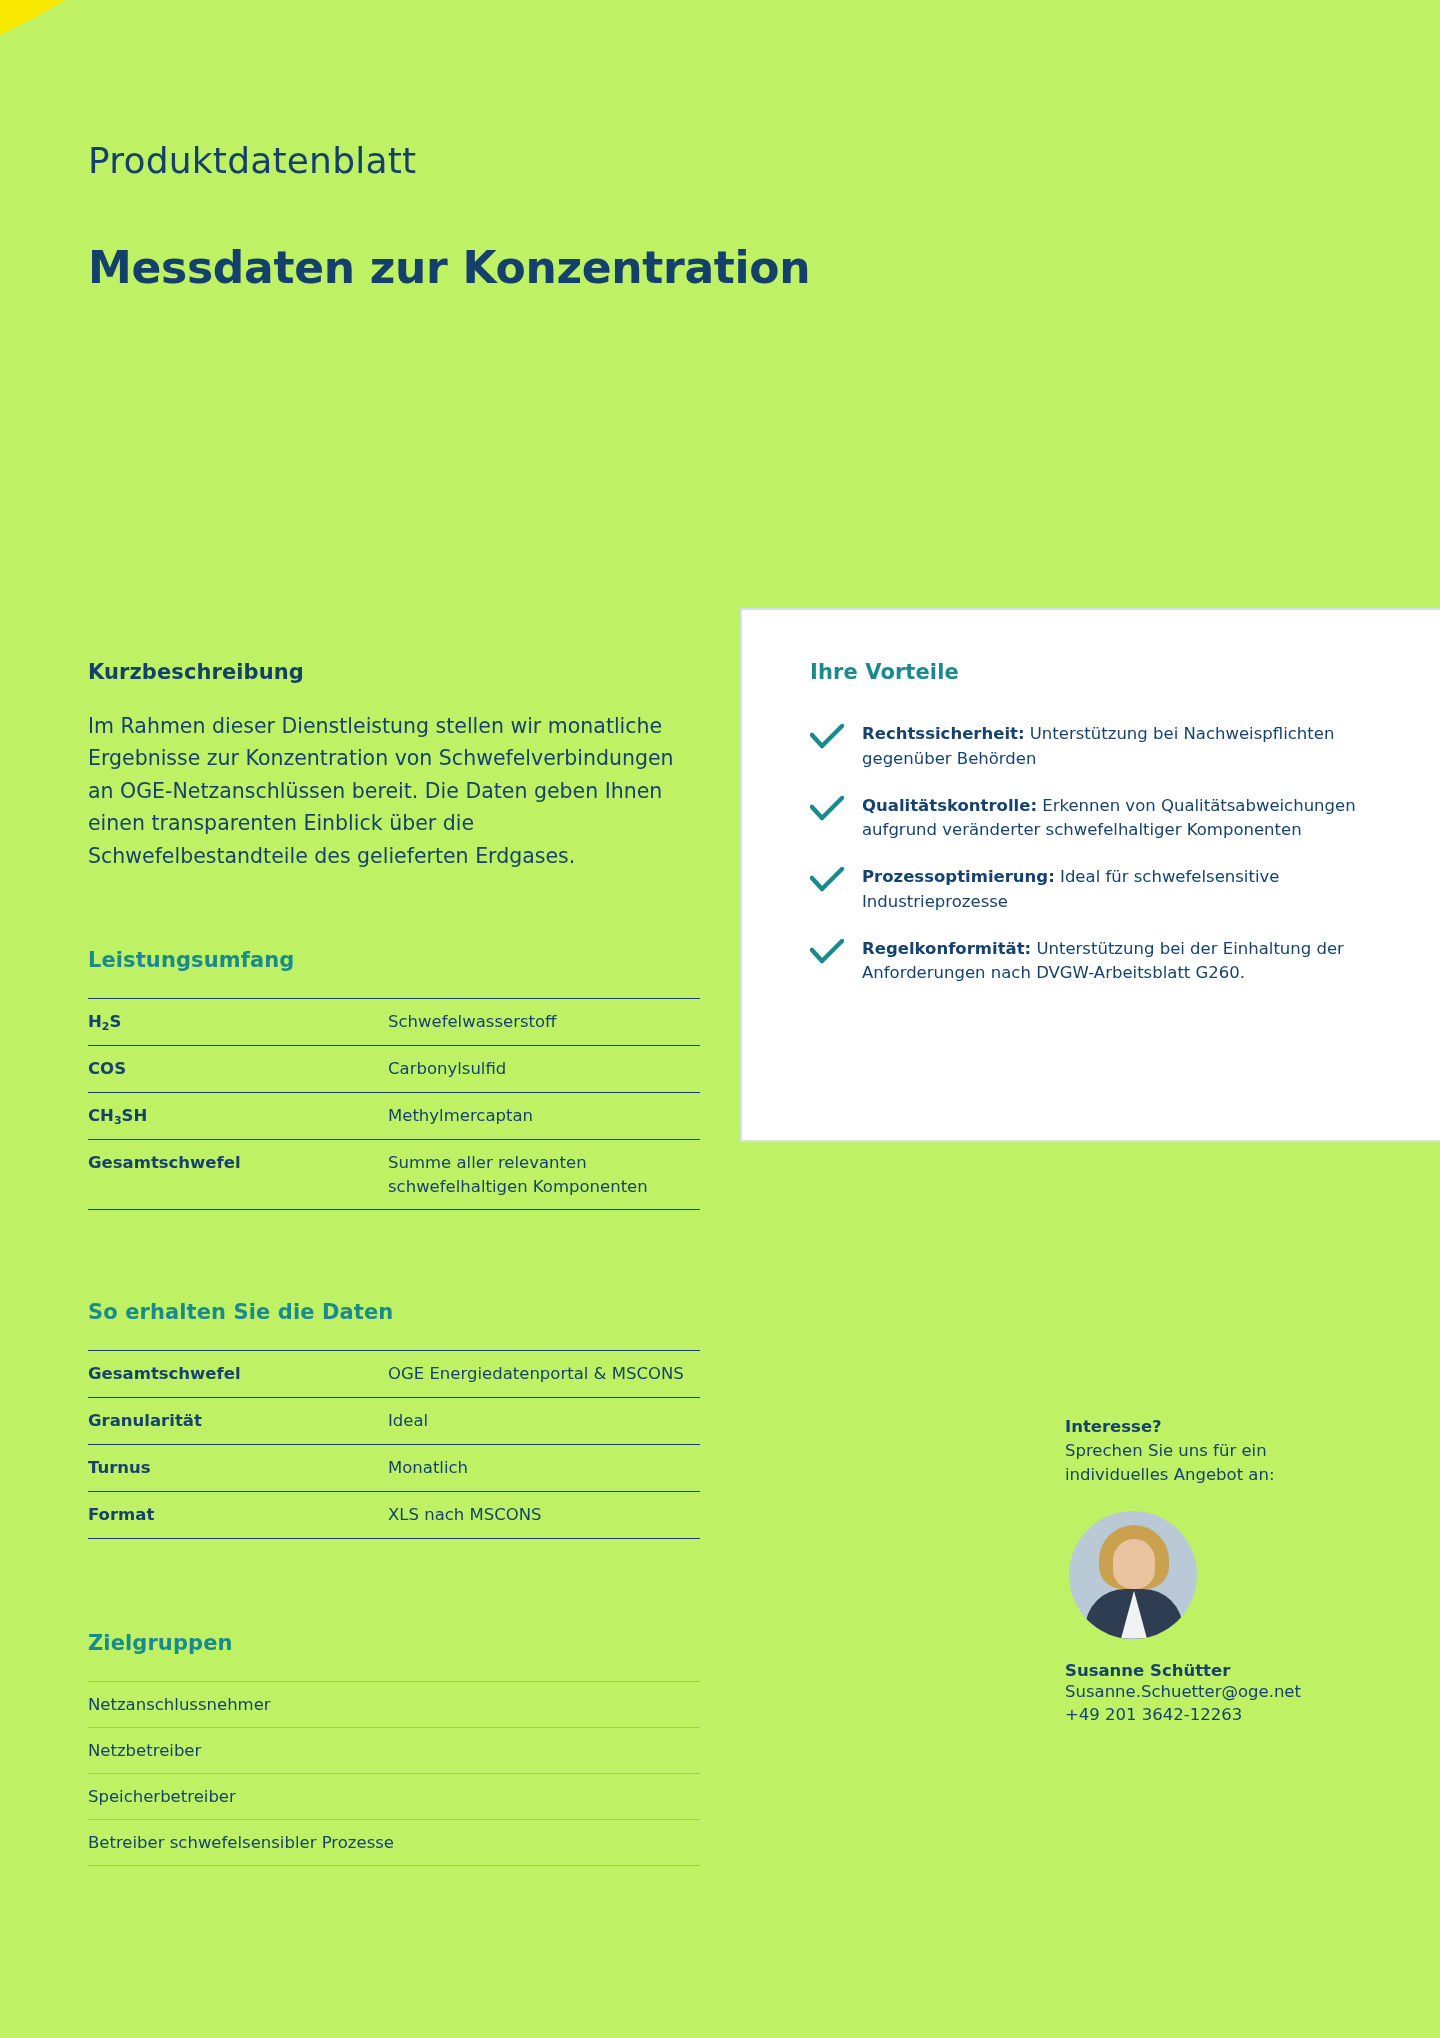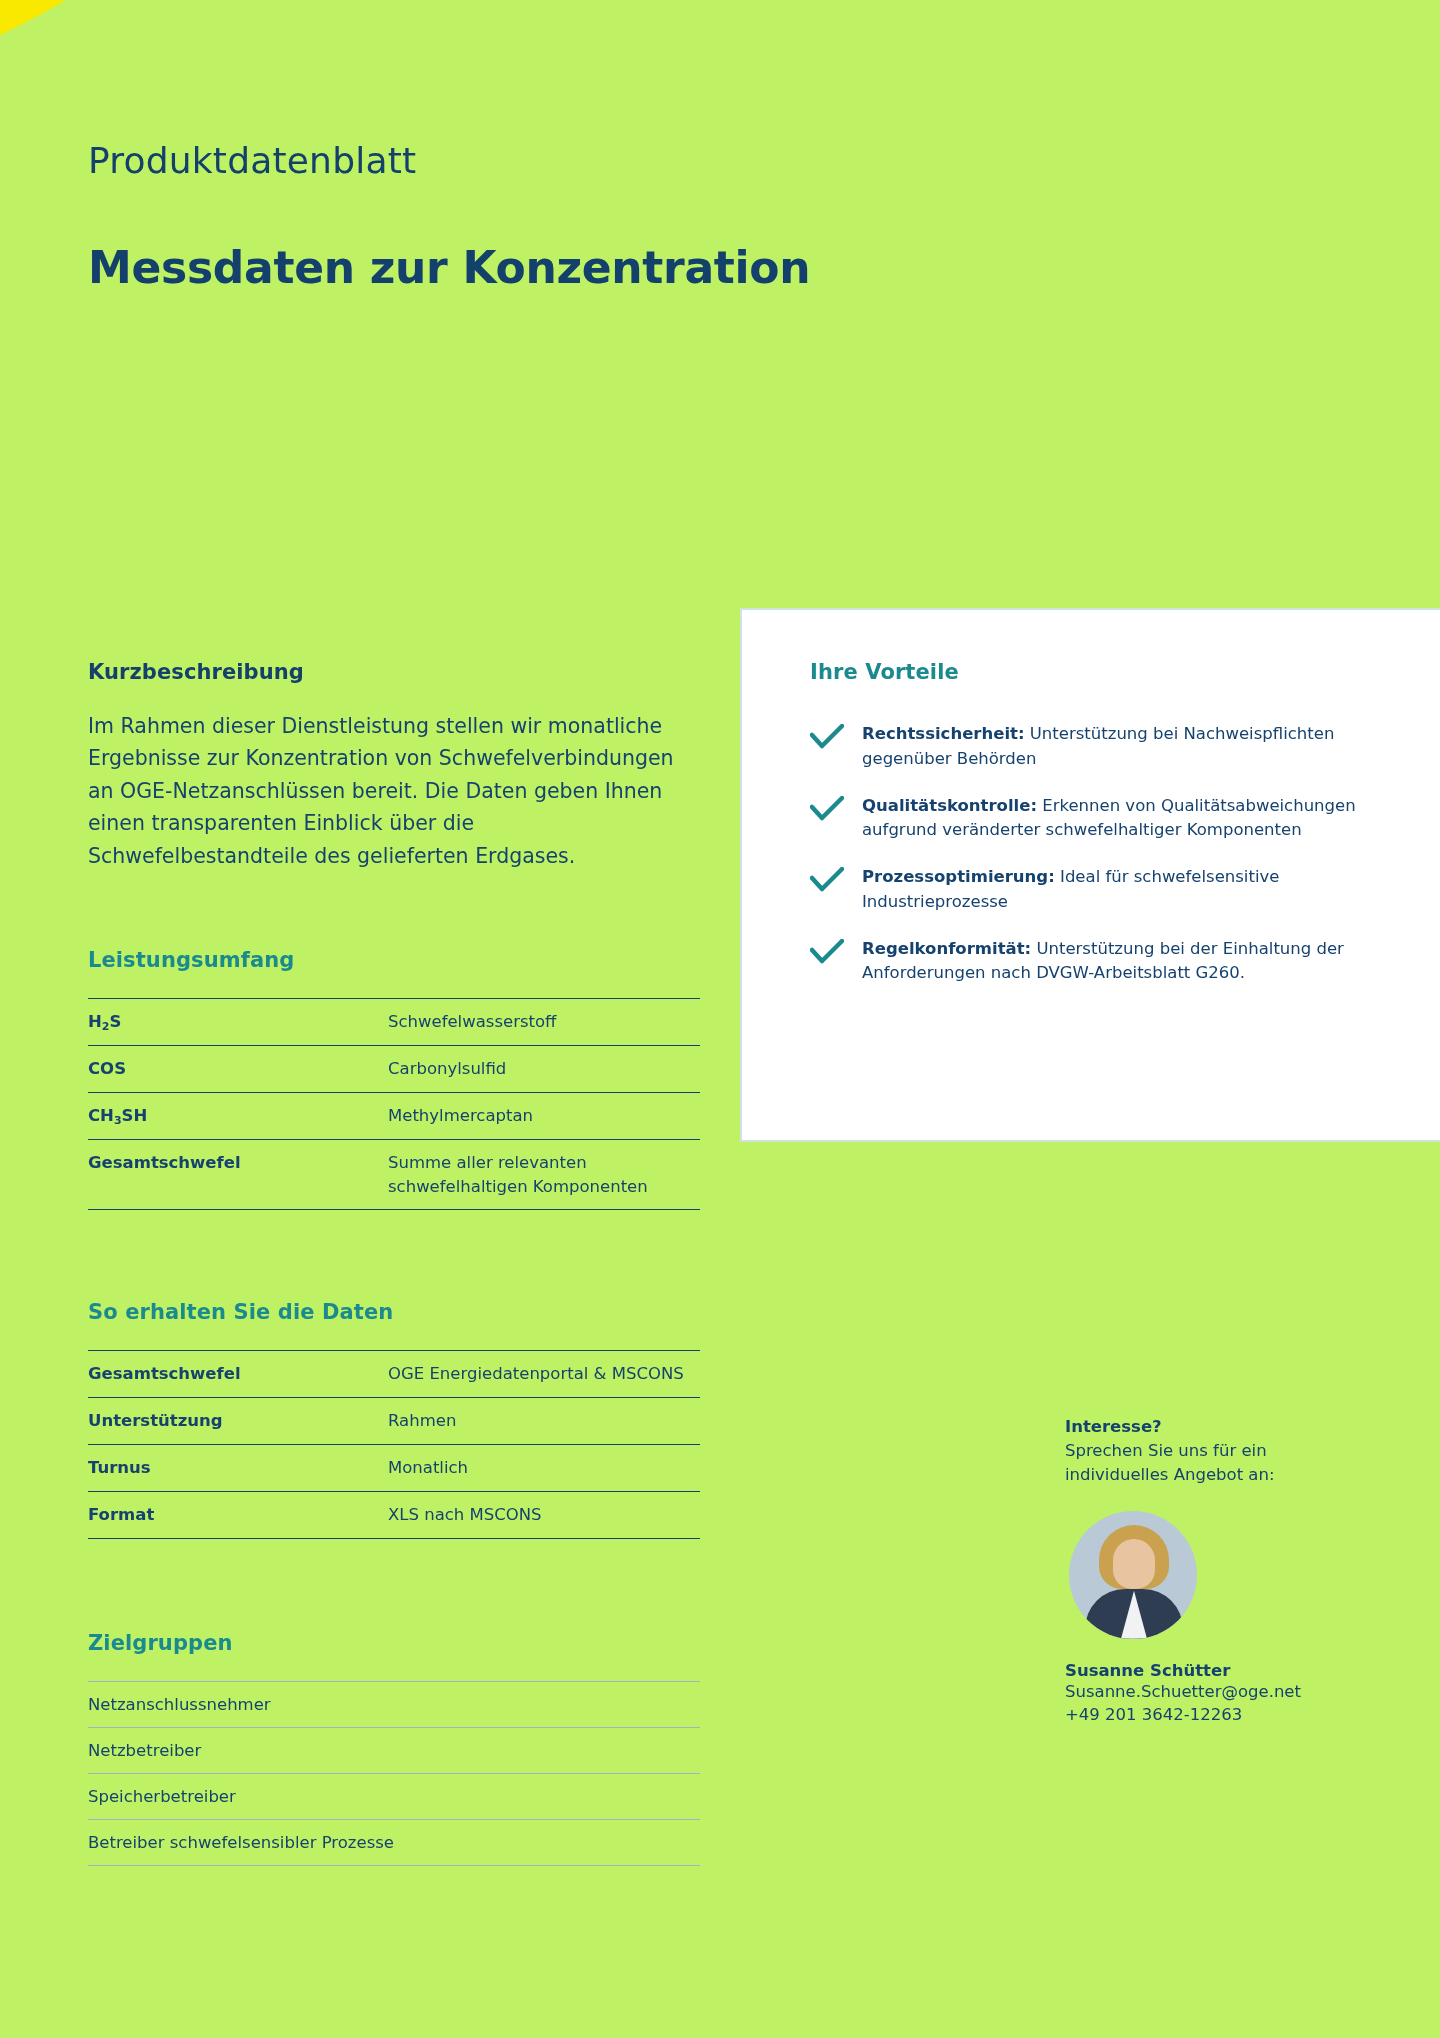--- a/index.html
+++ b/index.html
@@ -289,22 +289,22 @@
     </table>
 
     <h2 class="section-title teal" style="margin-top:90px;">So erhalten Sie die Daten</h2>
     <table class="dtable">
       <tbody>
         <tr>
           <td class="k">Gesamtschwefel</td>
           <td class="v">OGE Energiedatenportal &amp; MSCONS</td>
         </tr>
         <tr>
-          <td class="k">Unterstützung</td>
-          <td class="v">Rahmen</td>
+          <td class="k">Granularität</td>
+          <td class="v">Ideal</td>
         </tr>
         <tr>
           <td class="k">Turnus</td>
           <td class="v">Monatlich</td>
         </tr>
         <tr>
           <td class="k">Format</td>
           <td class="v">XLS nach MSCONS</td>
         </tr>
       </tbody>

